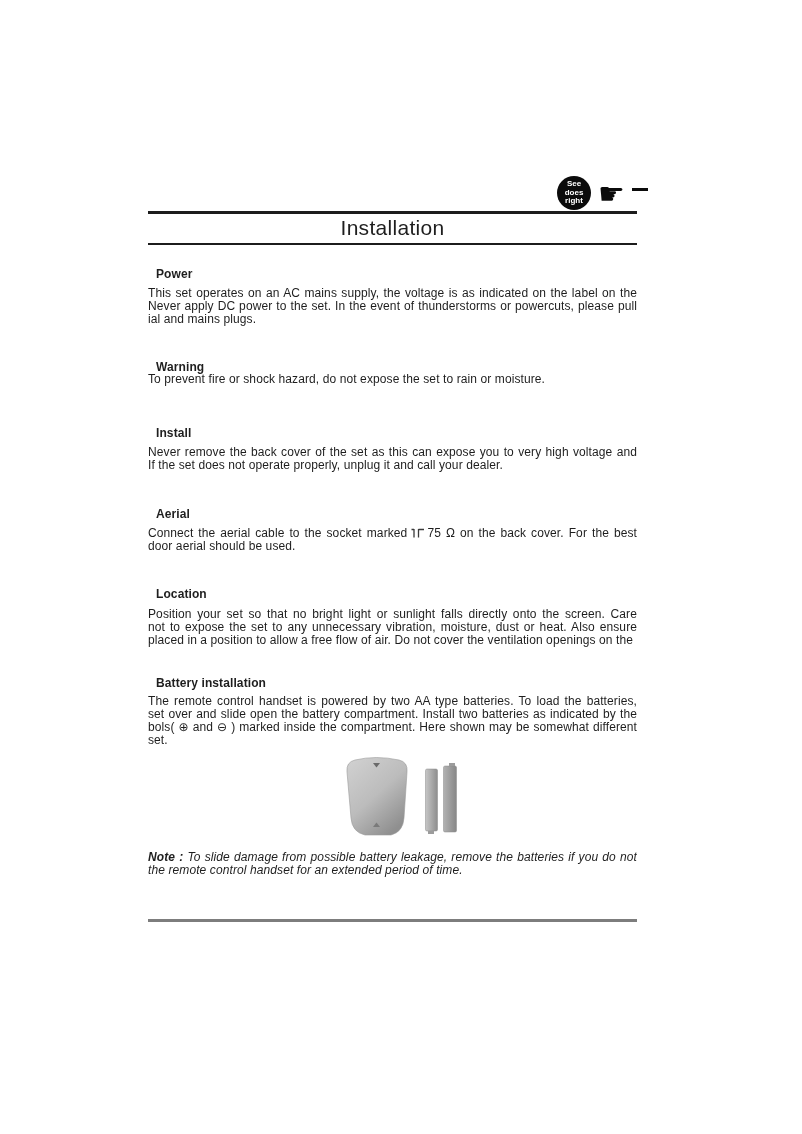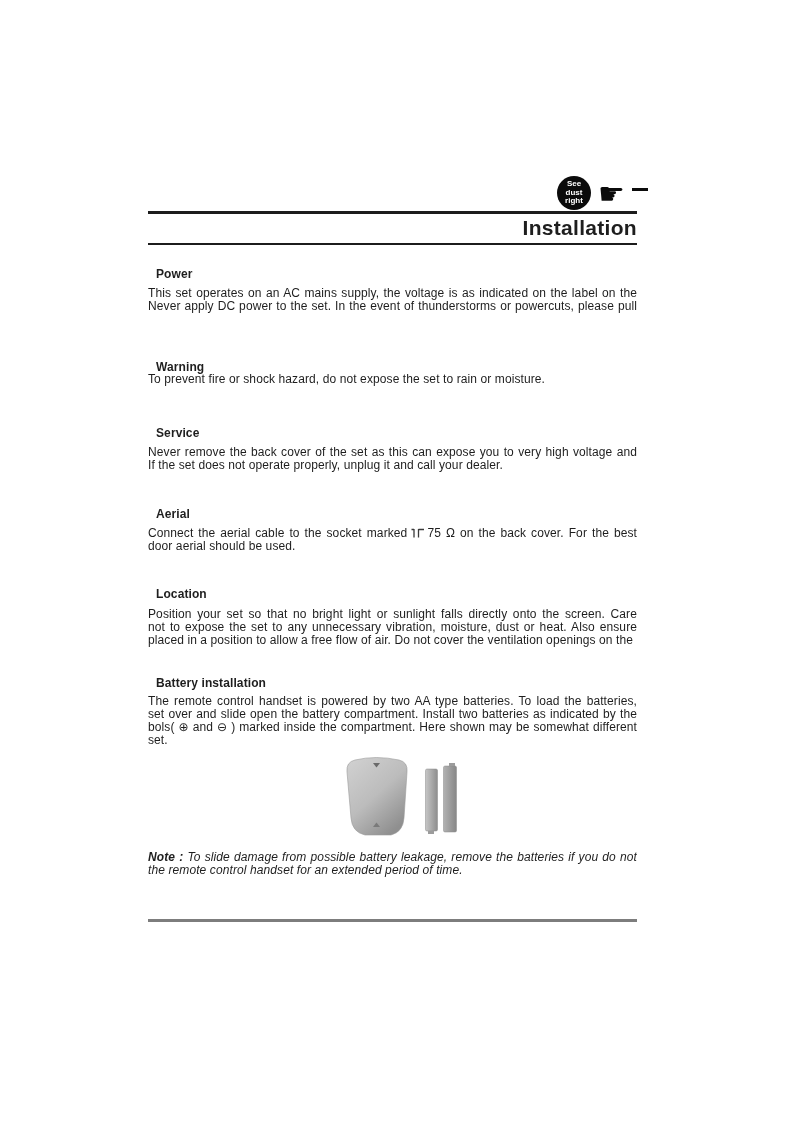--- a/index.html
+++ b/index.html
@@ -20,21 +20,21 @@
                  font-family:"DejaVu Sans",sans-serif; }
   .hand .dash1 { position:absolute; left:34px; top:7px;  width:16px; height:2.5px; background:#0b0b0b; }
   
   .rule { position:absolute; left:148px; width:489px; }
   .rule-top   { top:211px; height:2.5px; background:#1c1c1c; }
   .rule-title { top:243px; height:1.8px; background:#1c1c1c; }
   .rule-bot   { top:919px; height:3px;   background:#7d7d7d; }
   
   .title {
     position:absolute; left:148px; top:215px; width:489px; margin:0;
-    text-align:right; font-size:21px; font-weight:bold; letter-spacing:0.3px; line-height:26px;
+    text-align:center; font-size:21px; font-weight:normal; letter-spacing:0.3px; line-height:26px;
   }
   
   .heading {
     position:absolute; left:148px; margin:8px;
     font-size:12px; font-weight:bold; letter-spacing:0.1px;
   }
   .para {
     position:absolute; left:148px; width:489px;
     font-size:12px; line-height:13px; letter-spacing:0.1px;
   }
@@ -45,45 +45,46 @@
   
   .illus { position:absolute; left:330px; top:750px; }
 </style>
 </head>
 <body>
 
 <div class="page">
 
   <div class="badge">
     <div>See</div>
-    <div>dust</div>
+    <div>does</div>
     <div>right</div>
   </div>
 
   <div class="hand">
     <span class="glyph">☛</span>
     <span class="dash1"></span>
   </div>
 
   <div class="rule rule-top"></div>
   <h1 class="title">Installation</h1>
   <div class="rule rule-title"></div>
 
   <h2 class="heading" style="top:259px">Power</h2>
   <div class="para" style="top:287px">
       <div class="ln just">This set operates on an AC mains supply, the voltage is as indicated on the label on the back cover.</div>
       <div class="ln just">Never apply DC power to the set. In the event of thunderstorms or powercuts, please pull out the aer-</div>
+      <div class="ln">ial and mains plugs.</div>
     </div>
 
   <h2 class="heading" style="top:352px">Warning</h2>
   <div class="para" style="top:373px">
       <div class="ln">To prevent fire or shock hazard, do not expose the set to rain or moisture.</div>
     </div>
 
-  <h2 class="heading" style="top:418px">Service</h2>
+  <h2 class="heading" style="top:418px">Install</h2>
   <div class="para" style="top:446px">
       <div class="ln just">Never remove the back cover of the set as this can expose you to very high voltage and other hazards.</div>
       <div class="ln">If the set does not operate properly, unplug it and call your dealer.</div>
     </div>
 
   <h2 class="heading" style="top:499px">Aerial</h2>
   <div class="para" style="top:527px">
     <div class="ln just"><span>Connect the aerial cable to the socket marked</span><svg class="aerial-icon" width="13" height="10" viewBox="0 0 13 10">
           <path d="M0.5,1.5 L3,1.5 M3,1 L3,9.5 M7.5,1 L7.5,9.5 M7.5,1.5 L13,1.5" stroke="#3a3a3a" stroke-width="1.3" fill="none"></path>
         </svg><span>75 Ω on the back cover. For the best reception an out-</span></div>

